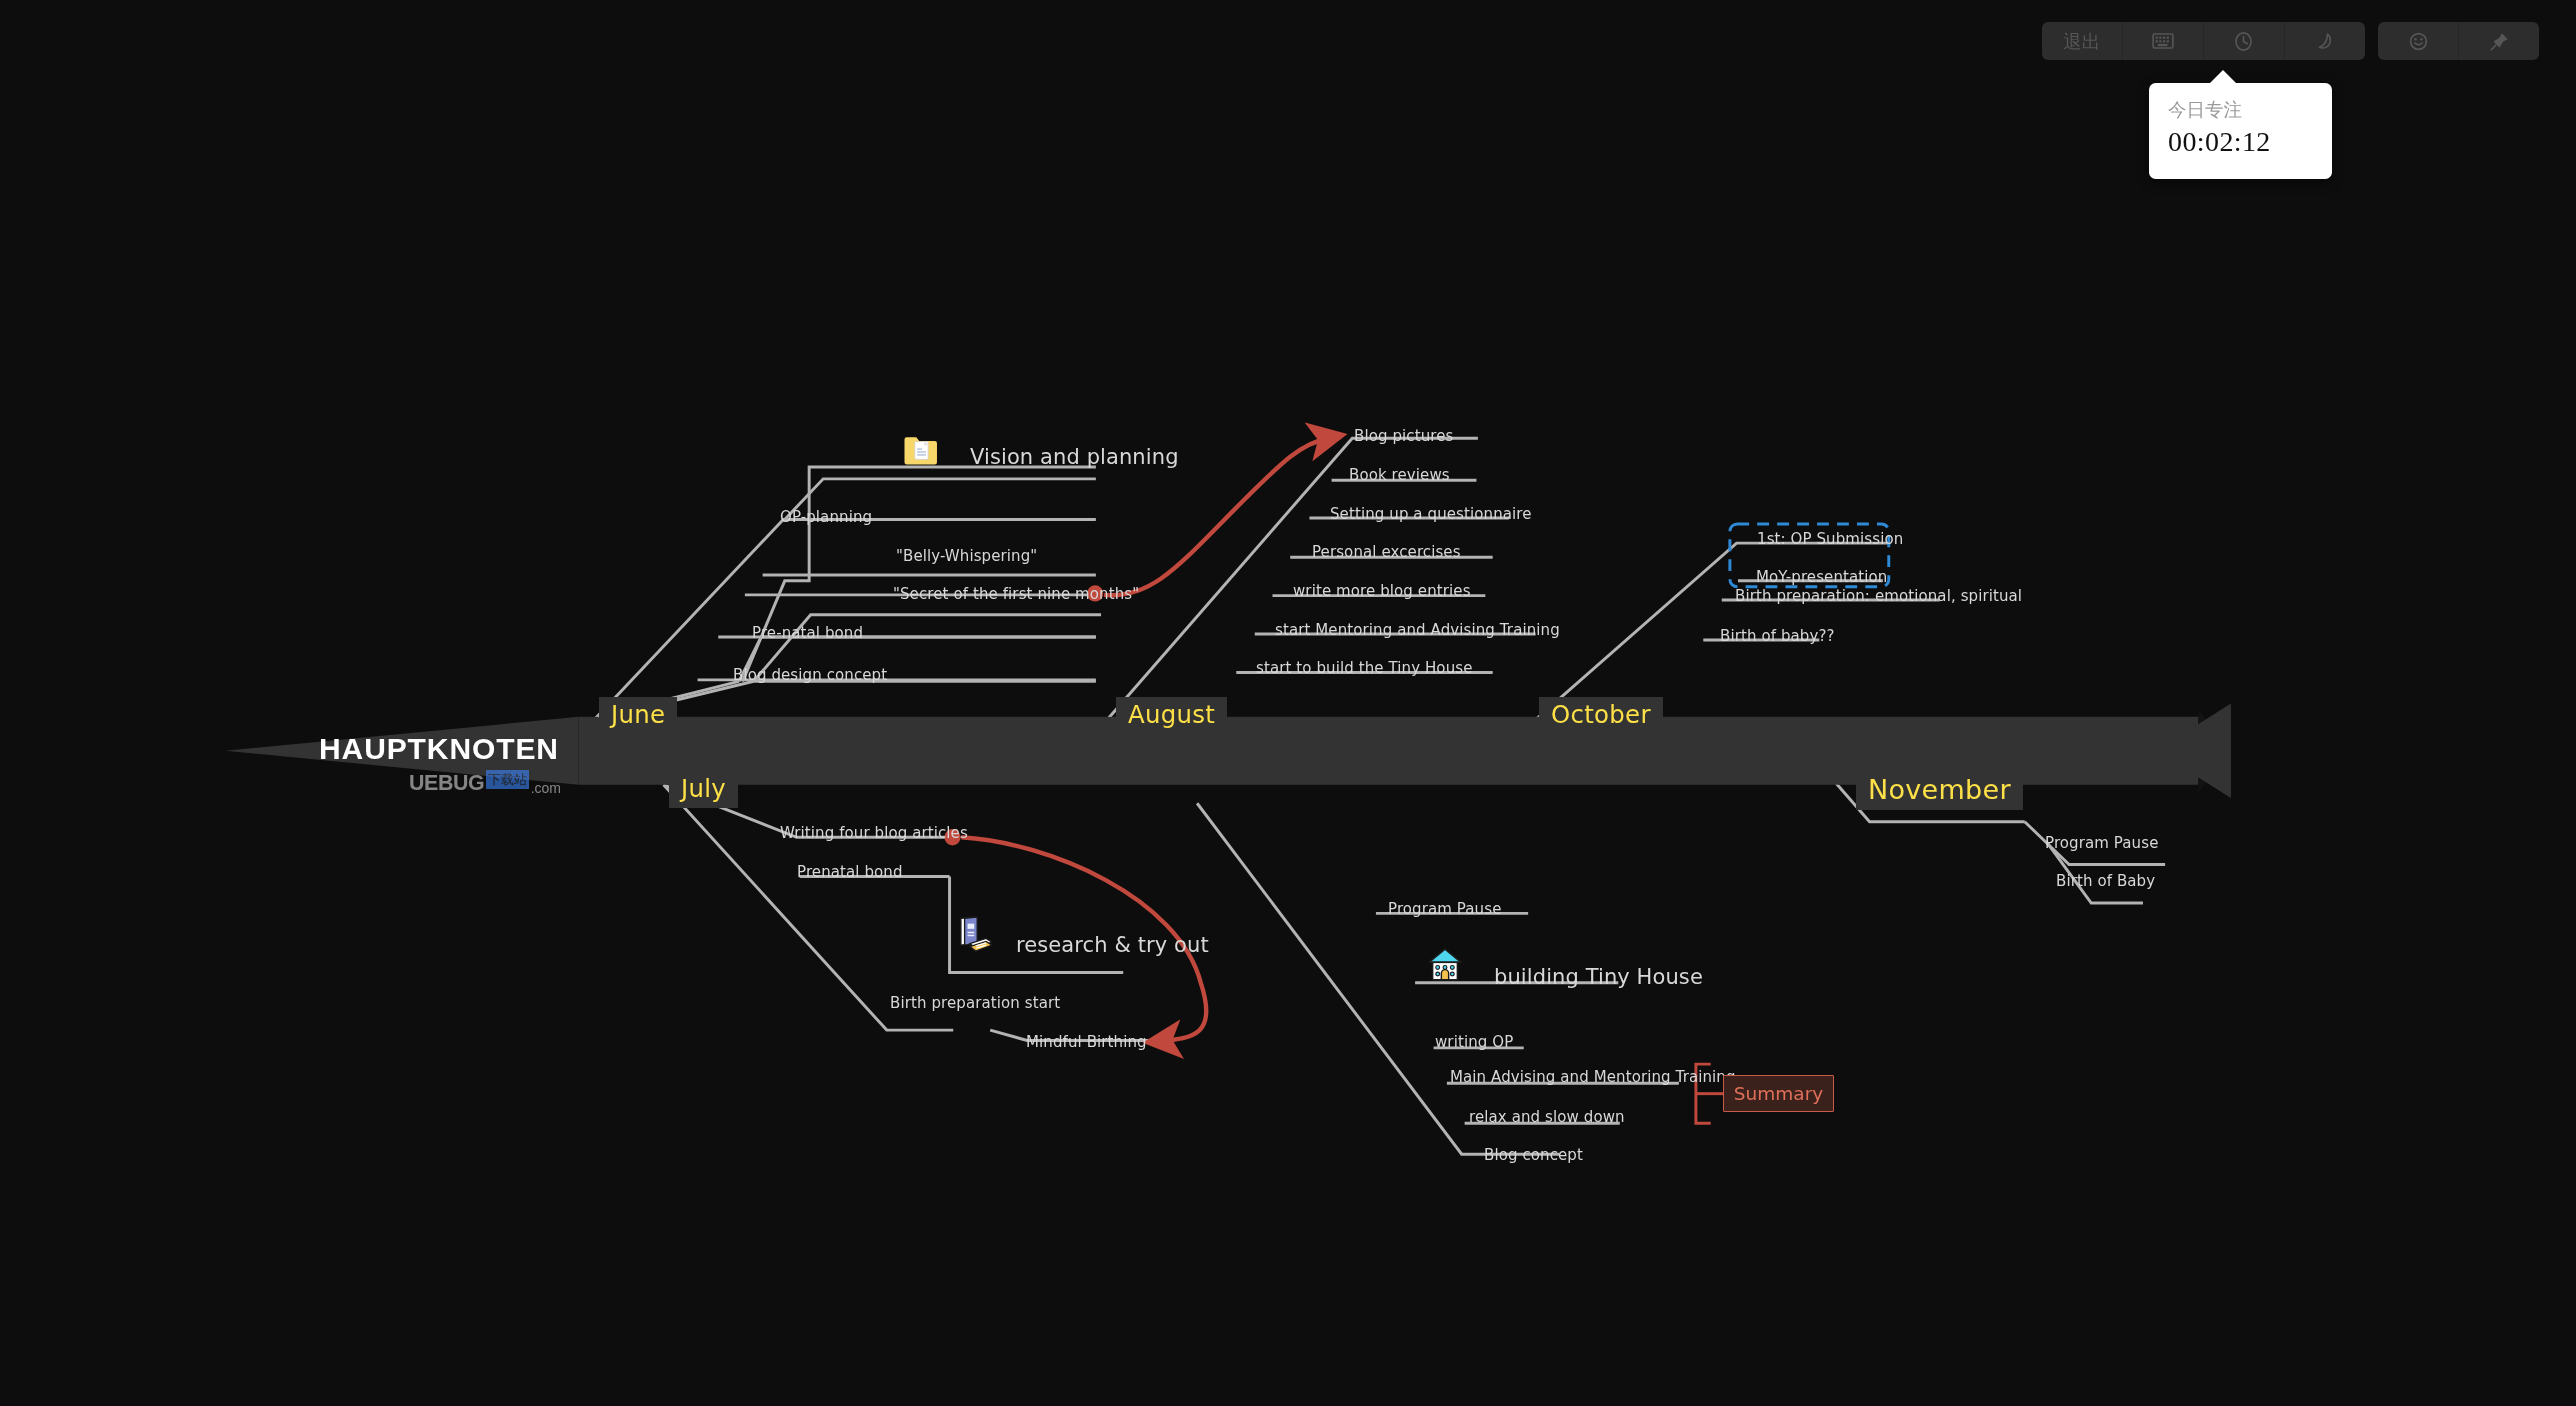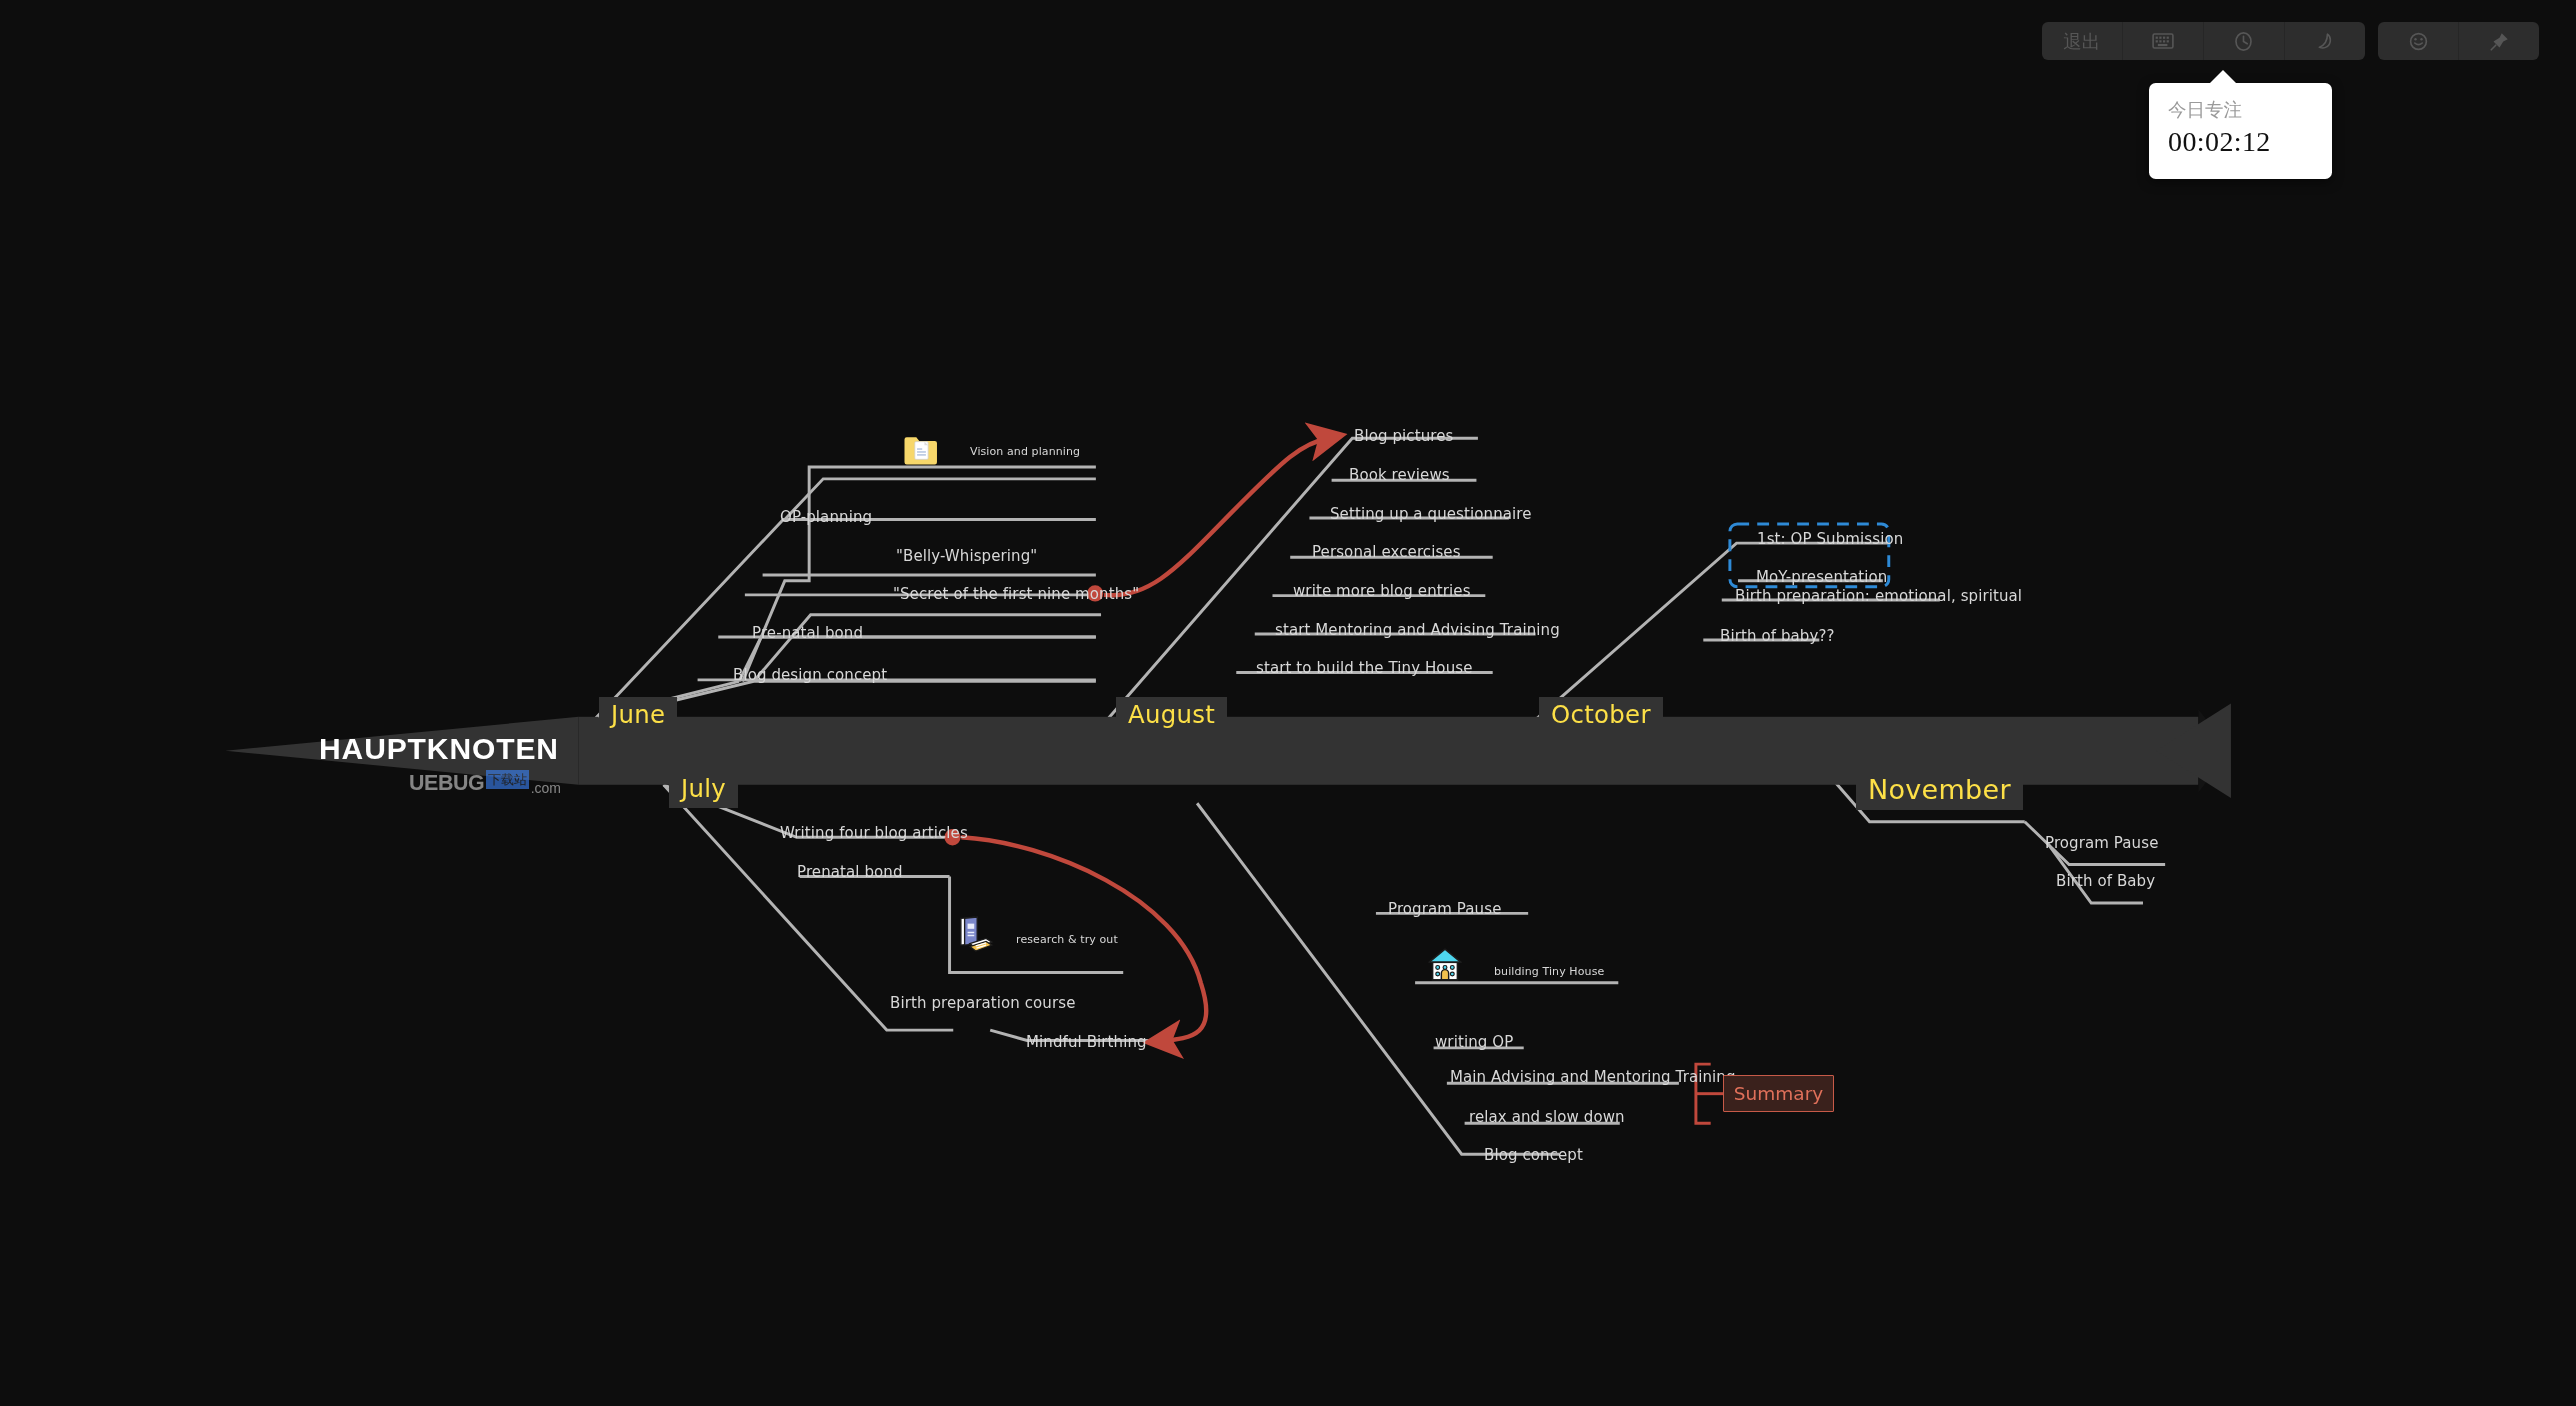--- a/index.html
+++ b/index.html
@@ -172,21 +172,21 @@
   .leaf {
     position: absolute;
     color: #d8d8d8;
     font-size: 15px;
     z-index: 8;
     white-space: nowrap;
     letter-spacing: 0.1px;
     font-family: "DejaVu Sans", sans-serif;
     cursor: pointer;
   }
-  .leaf.img-label { font-size: 11px; }
+  .leaf.img-label { font-size: 21px; }
 
   
   #summary-pill {
     position: absolute;
     left: 1723px;
     top: 1075px;
     width: 109px;
     height: 35px;
     border: 1.5px solid #c75a48;
     border-radius: 1px;
@@ -424,21 +424,21 @@
         <path d="M21 25 H30 M21 29 H30" stroke="#e8ecfb" stroke-width="2"></path>
       </g>
       <g transform="translate(0,0)">
         <path d="M24 40 L46 33 L54 38 L32 46 Z" fill="#ffffff" stroke="#1b1b1b" stroke-width="1.8"></path>
         <path d="M24 44 L46 37 L54 42 L32 50 Z" fill="#f2c14e" stroke="#1b1b1b" stroke-width="1.8"></path>
         <path d="M32 43 L46 39 M33 46 L46 42" stroke="#ffffff" stroke-width="1.8"></path>
       </g>
     </svg>
   </div>
   <div class="leaf img-label" style="left:1016px; top:933px;">research &amp; try out</div>
-  <div class="leaf" style="left:890px; top:994px;">Birth preparation course</div>
+  <div class="leaf" style="left:890px; top:994px;">Birth preparation start</div>
   <div class="leaf" style="left:1026px; top:1033px;">Mindful Birthing</div>
 
   <div class="leaf" style="left:1388px; top:900px;">Program Pause</div>
   <div class="node-icon" style="left:1426px; top:946px;">
     <svg width="38" height="37" viewBox="0 0 52 50">
       <path d="M26 4 L48 22 L4 22 Z" fill="#4ed6ee" stroke="#1b1b1b" stroke-width="2.2" stroke-linejoin="round"></path>
       <rect x="9" y="22" width="34" height="24" fill="#ffffff" stroke="#1b1b1b" stroke-width="2.2"></rect>
       <circle cx="16" cy="29" r="2.6" fill="#4ed6ee" stroke="#1b1b1b" stroke-width="1.6"></circle>
       <circle cx="26" cy="29" r="2.6" fill="#4ed6ee" stroke="#1b1b1b" stroke-width="1.6"></circle>
       <circle cx="36" cy="29" r="2.6" fill="#4ed6ee" stroke="#1b1b1b" stroke-width="1.6"></circle>

